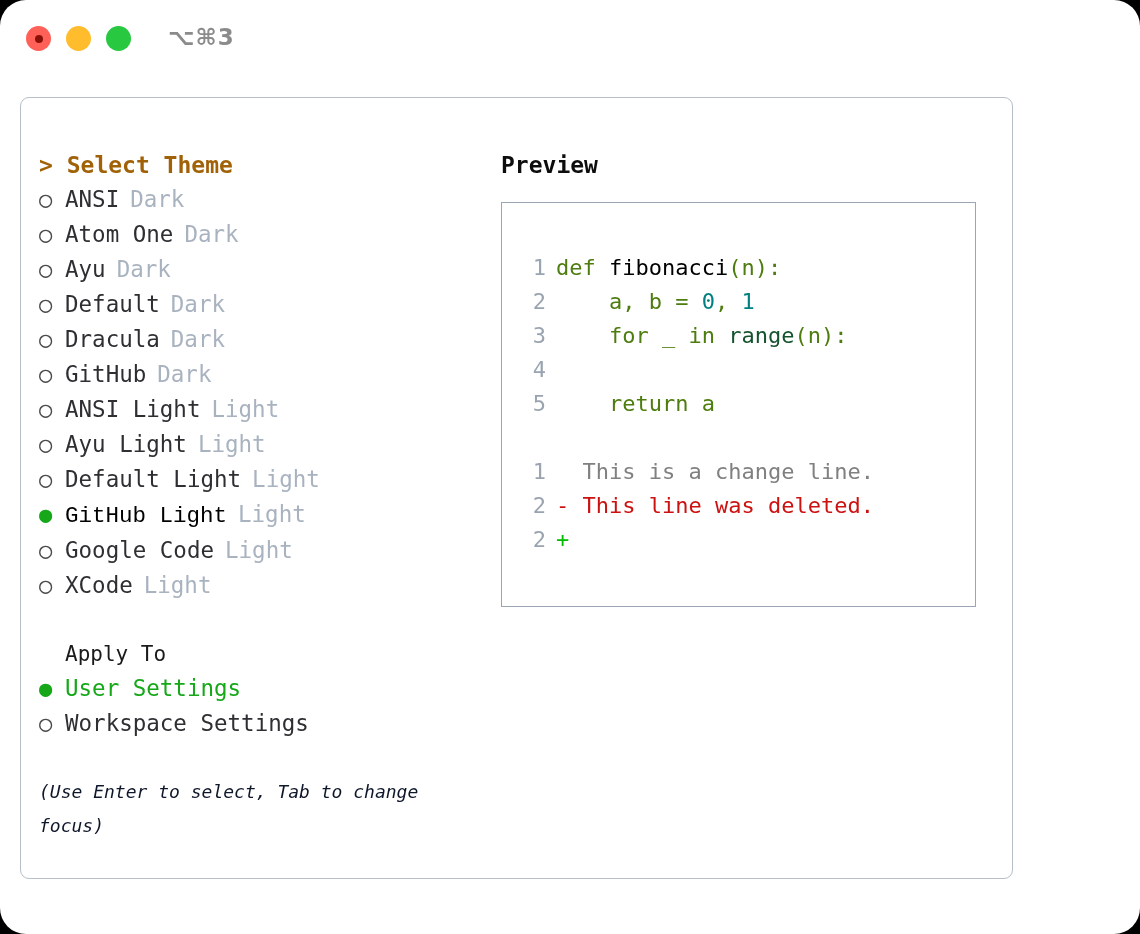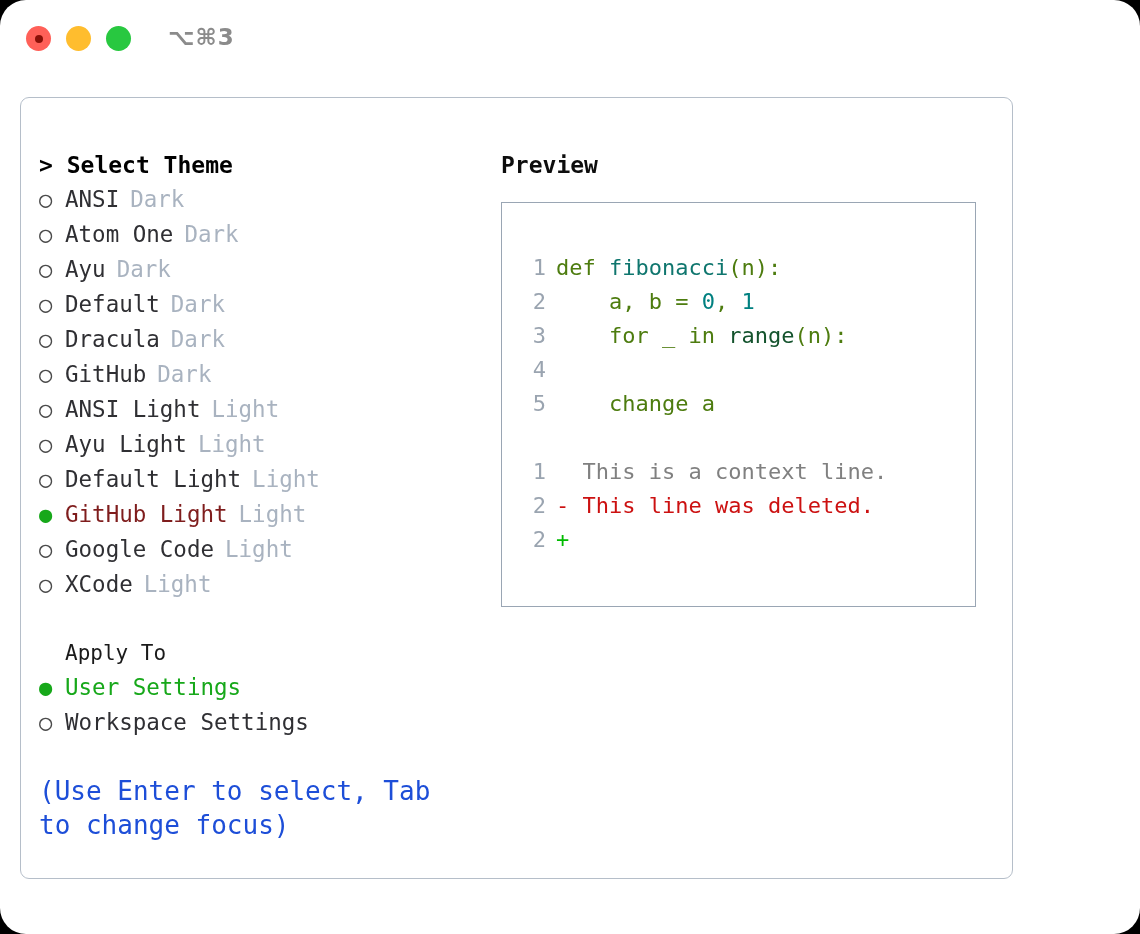--- a/index.html
+++ b/index.html
@@ -95,21 +95,21 @@
     position: absolute;
     left: 18px;
     top: 50px;
     width: 440px;
   }
 
   .section-title {
     font-family: "DejaVu Sans Mono", monospace;
     font-size: 23px;
     font-weight: 700;
-    color: #000000;
+    color: #a16207;
     white-space: pre;
     line-height: 34px;
     margin-bottom: 0px;
   }
 
   .theme-row {
     display: flex;
     align-items: baseline;
     line-height: 34px;
     font-size: 22.5px;
@@ -123,21 +123,22 @@
     text-align: left;
   }
   .bullet.on {
     color: #17a81a;
   }
   .theme-name {
     color: #2f2f33;
     text-align: center;
   }
   .theme-name.sel {
-    color: #7f1d1d;
+    color: #000000;
+    font-family: Liberation Mono, monospace;
   }
   .theme-tag {
     color: #a9b3c0;
     margin-left: 11px;
   }
 
   .apply-block {
     margin-top: 34px;
   }
   .apply-head {
@@ -152,24 +153,25 @@
     align-items: baseline;
     line-height: 34px;
     font-size: 22.5px;
     white-space: pre;
   }
   .apply-label { color: #2f2f33; }
   .apply-label.sel { color: #17a81a; }
 
   .hint {
     margin-top: 34px;
-    font-size: 26px;
-    line-height: 34px;
-    color: #1d4ed8;
+    font-size: 18px;
+    line-height: 34px;
+    color: #0f172a;
     width: 410px;
+    font-style: italic;
   }
 
   
   .right-col {
     position: absolute;
     left: 480px;
     top: 50px;
     width: 495px;
   }
   .preview-title {
@@ -198,21 +200,21 @@
   .lineno {
     flex: 0 0 26px;
     width: 26px;
     color: #9aa4b0;
     text-align: right;
     margin-right: 10px;
   }
   .code-text { white-space: pre; }
 
   .tok-plain { color: #4d7c0f; }
-  .tok-fn    { color: #0f766e; margin-top: 27px; }
+  .tok-fn    { color: #000000; margin-top: 27px; }
   .tok-num   { color: #008080; }
   .tok-bi    { color: #14532d; }
 
   .spacer-line { height: 34px; }
 
   .diff-ctx  { color: #808080; }
   .diff-del  { color: #cc1111; }
   .diff-add  { color: #00bb00; }
 </style>
 </head>
@@ -262,25 +264,25 @@
       </div>
 
       <div class="right-col">
         <div class="preview-title">Preview</div>
         <div class="preview-box">
           <div id="code-block">
               <div class="code-line"><span class="lineno">1</span><span class="code-text"><span class="tok-plain">def </span><span class="tok-fn">fibonacci</span><span class="tok-plain">(n):</span></span></div>
               <div class="code-line"><span class="lineno">2</span><span class="code-text"><span class="tok-plain">    a, b = </span><span class="tok-num">0</span><span class="tok-plain">, </span><span class="tok-num">1</span></span></div>
               <div class="code-line"><span class="lineno">3</span><span class="code-text"><span class="tok-plain">    for _ in </span><span class="tok-bi">range</span><span class="tok-plain">(n):</span></span></div>
               <div class="code-line"><span class="lineno">4</span></div>
-              <div class="code-line"><span class="lineno">5</span><span class="code-text"><span class="tok-plain">    change a</span></span></div>
+              <div class="code-line"><span class="lineno">5</span><span class="code-text"><span class="tok-plain">    return a</span></span></div>
             </div>
           <div class="spacer-line"></div>
           <div id="diff-block">
-              <div class="code-line"><span class="lineno">1</span><span class="diff-ctx"> </span><span class="diff-ctx code-text"> This is a context line.</span></div>
+              <div class="code-line"><span class="lineno">1</span><span class="diff-ctx"> </span><span class="diff-ctx code-text"> This is a change line.</span></div>
               <div class="code-line"><span class="lineno">2</span><span class="diff-del">-</span><span class="diff-del code-text"> This line was deleted.</span></div>
               <div class="code-line"><span class="lineno">2</span><span class="diff-add">+</span></div>
             </div>
         </div>
       </div>
 
     </div>
   </div>
 </div>
 

